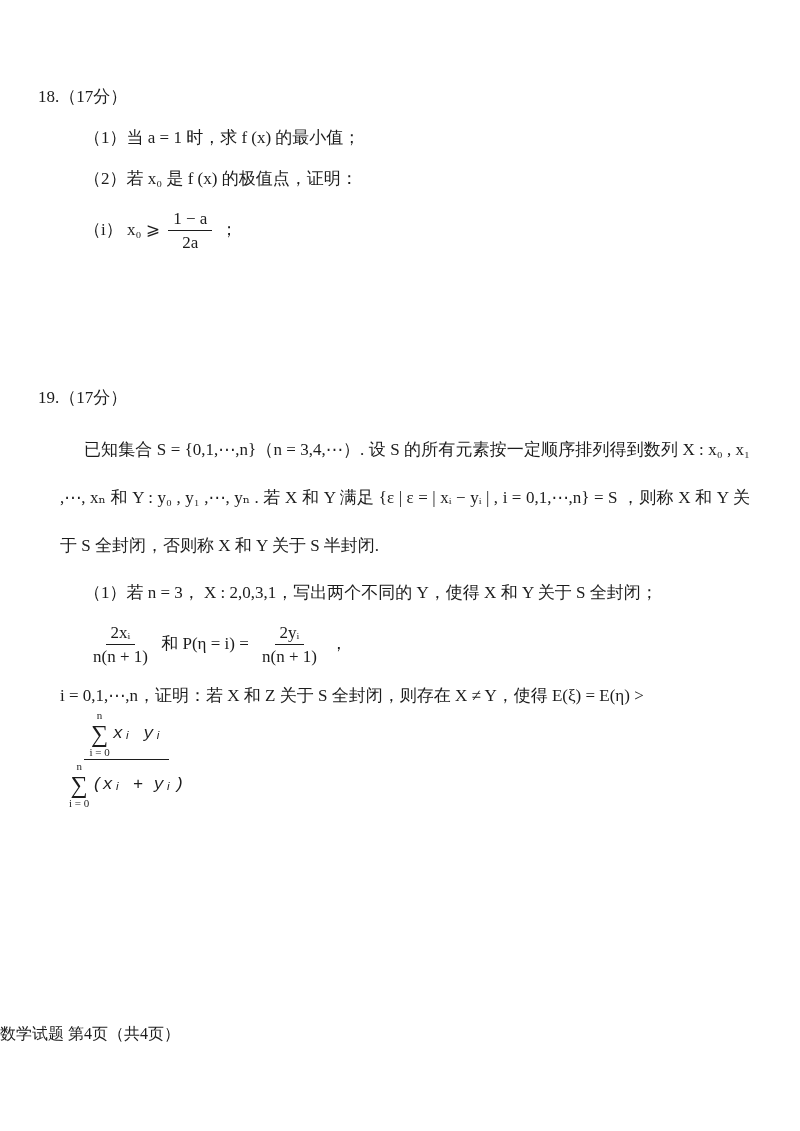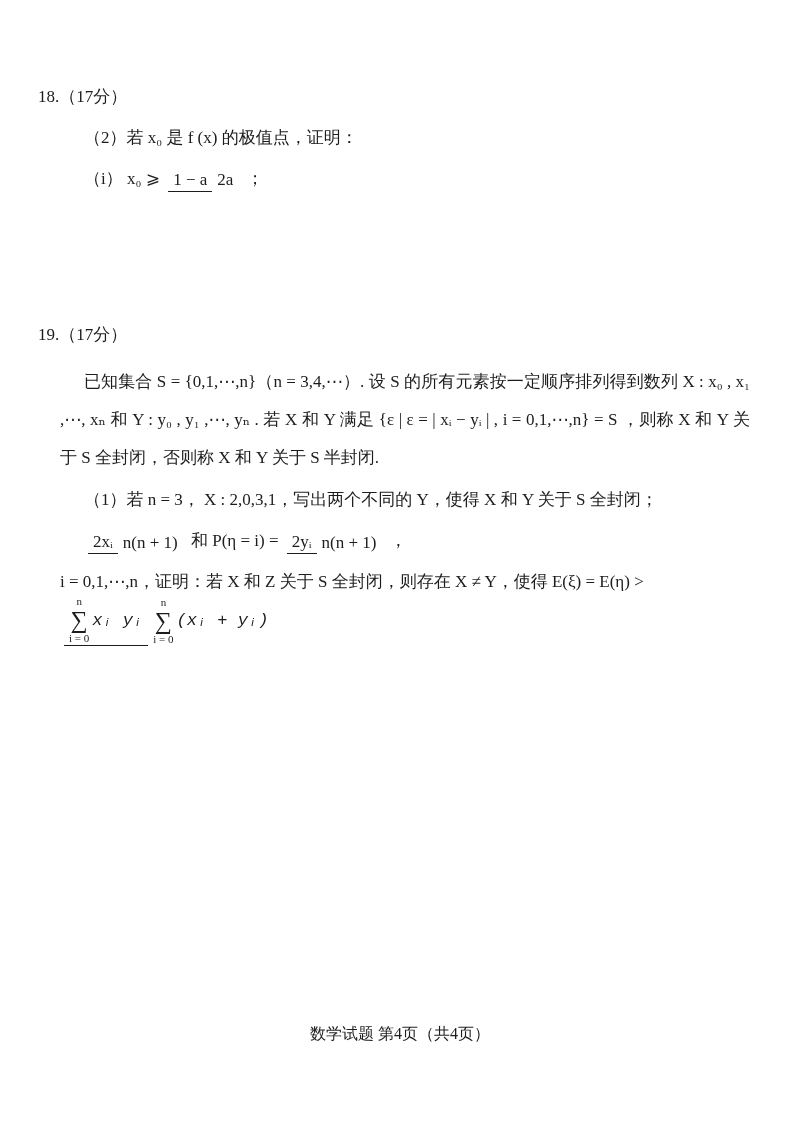--- a/index.html
+++ b/index.html
@@ -32,37 +32,37 @@
   .line {
     margin: 0 0 15px 0;
     line-height: 26px;
   }
   .q19 {
     margin-top: 130px;
   }
   .q19 .intro {
     margin-left: -24px;     
     text-indent: 24px;      
-    line-height: 38px;
+    line-height: 48px;
     text-align: justify;
     margin-bottom: 10px;
   }
   .q19 .last-line {
     margin-left: -24px;     
     line-height: 26px;
   }
   .sup {
     font-size: 12px;
     vertical-align: super;
     line-height: 1;
   }
   
   .frac {
     display: inline-flex;
-    flex-direction: row;
+    flex-direction: column;
     align-items: center;
     vertical-align: middle;
     margin: 0 4px;
   }
   .frac .num,
   .frac .den {
     display: flex;
     align-items: center;
     justify-content: center;
     line-height: 1.25;
@@ -87,34 +87,34 @@
   }
   .expr {
     font-style: italic;
     font-family: Liberation Mono, monospace;
   }
   .page-footer {
     position: absolute;
     top: 1022px;
     left: 0;
     width: 100%;
-    text-align: center;
     font-size: 16px;
     line-height: 24px;
   }
 </style>
 </head>
 <body>
 
 <div class="page">
   <div class="content">
 
     <section class="question q18">
       <div class="q-label">18.（17分）</div>
       <div class="q-body">
+        <p class="line">（1）当 a = 1 时，求 f (x) 的最小值；</p>
         <p class="line">（2）若 x₀ 是 f (x) 的极值点，证明：</p>
         <p class="line">
           <span>（i） x₀ ⩾ </span>
           <span class="frac">
             <span class="num">1 − a</span>
             <span class="den">2a</span>
           </span>
           <span>；</span>
         </p>
       </div>

